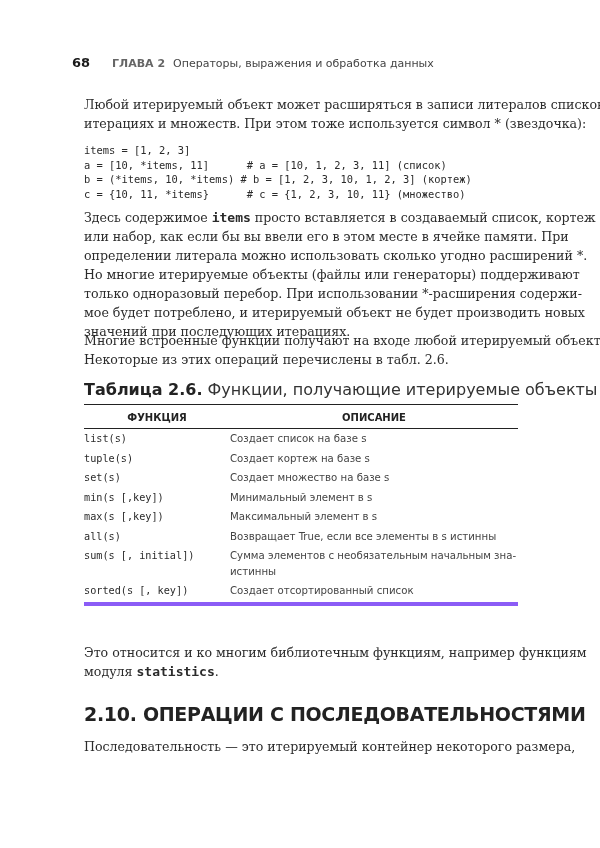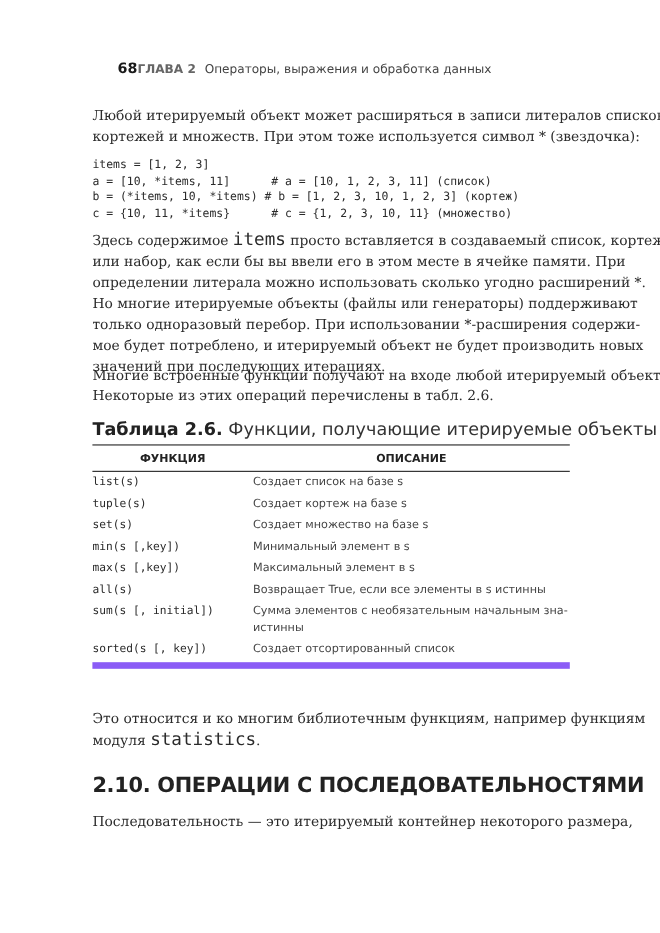--- a/index.html
+++ b/index.html
@@ -9,29 +9,28 @@
     }
     body {
       width: 600px;
       height: 848px;
       position: relative;
       overflow: hidden;
       color: #2a2a2a;
     }
     .running-head {
       position: absolute;
-      left: 85px;
+      left: 72px;
       top: 55px;
       font-family: "DejaVu Sans", sans-serif;
       font-size: 11.5px;
       color: #333;
       white-space: nowrap;
       display: flex;
       align-items: baseline;
-      text-align: right;
     }
     .page-num {
       font-weight: bold;
       font-size: 13px;
       color: #1a1a1a;
       width: 40px;
       display: inline-block;
     }
     .chapter-label {
       font-weight: bold;
@@ -59,21 +58,22 @@
       display: block;
       text-align: justify;
       text-align-last: justify;
       white-space: nowrap;
     }
     .serif-p .line.last {
       text-align-last: left;
     }
     code, .mono {
       font-family: "DejaVu Sans Mono", monospace;
-      font-size: 16px;
+      font-size: 13px;
+      font-weight: bold;
     }
     .code-block {
       position: absolute;
       left: 84px;
       top: 143px;
       font-family: "DejaVu Sans Mono", monospace;
       font-size: 10.4px;
       line-height: 14.5px;
       color: #2a2a2a;
       white-space: pre;
@@ -122,21 +122,21 @@
       font-family: "DejaVu Sans Mono", monospace;
       font-size: 10.2px;
       color: #2a2a2a;
       white-space: nowrap;
     }
     .func-table td.desc {
       font-size: 10.2px;
       color: #444;
     }
     .func-table tbody tr:last-child td {
-      border-bottom: 6px solid #8b5cf6;
+      border-bottom: 4px solid #8b5cf6;
       padding-bottom: 3px;
     }
     .section-title {
       position: absolute;
       left: 84px;
       top: 703px;
       font-family: "DejaVu Sans", sans-serif;
       font-size: 19px;
       font-weight: bold;
       color: #222;
@@ -149,21 +149,21 @@
 <body>
 
 <div class="running-head">
   <span class="page-num">68</span>
   <span class="chapter-label">ГЛАВА 2</span>
   <span class="chapter-title">Операторы, выражения и обработка данных</span>
 </div>
 
 <p class="serif-p" style="top:95px;">
   <span class="line">Любой итерируемый объект может расширяться в записи литералов списков,</span>
-  <span class="line last">кортежей и множеств. При этом тоже используется символ * (звездочка):</span>
+  <span class="line last">итерациях и множеств. При этом тоже используется символ * (звездочка):</span>
 </p>
 
 <div class="code-block"><div>items = [1, 2, 3]</div><div>a = [10, *items, 11]      # a = [10, 1, 2, 3, 11] (список)</div><div>b = (*items, 10, *items) # b = [1, 2, 3, 10, 1, 2, 3] (кортеж)</div><div>c = {10, 11, *items}      # c = {1, 2, 3, 10, 11} (множество)</div></div>
 
 <p class="serif-p" style="top:208px;">
   <span class="line"><span>Здесь содержимое </span><code>items</code><span> просто вставляется в создаваемый список, кортеж</span></span>
   <span class="line">или набор, как если бы вы ввели его в этом месте в ячейке памяти. При</span>
   <span class="line">определении литерала можно использовать сколько угодно расширений *.</span>
   <span class="line">Но многие итерируемые объекты (файлы или генераторы) поддерживают</span>
   <span class="line">только одноразовый перебор. При использовании *-расширения содержи-</span>

